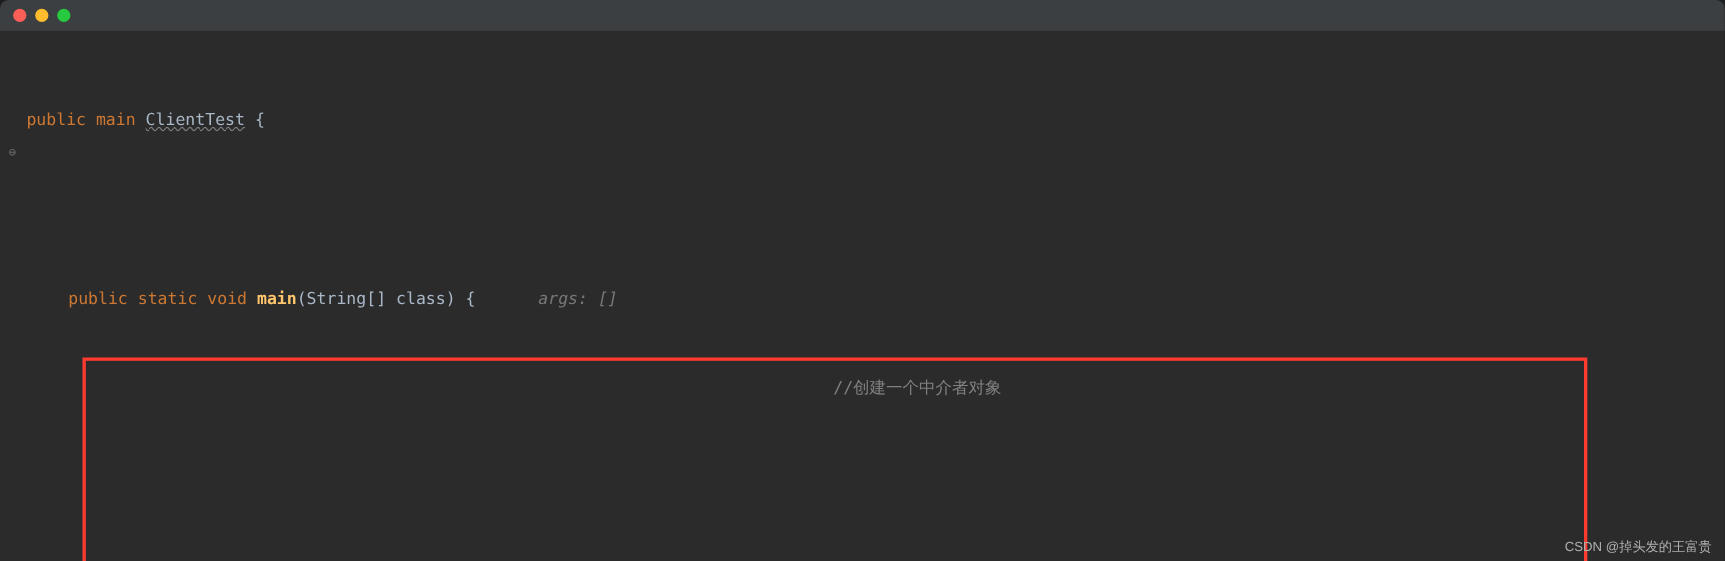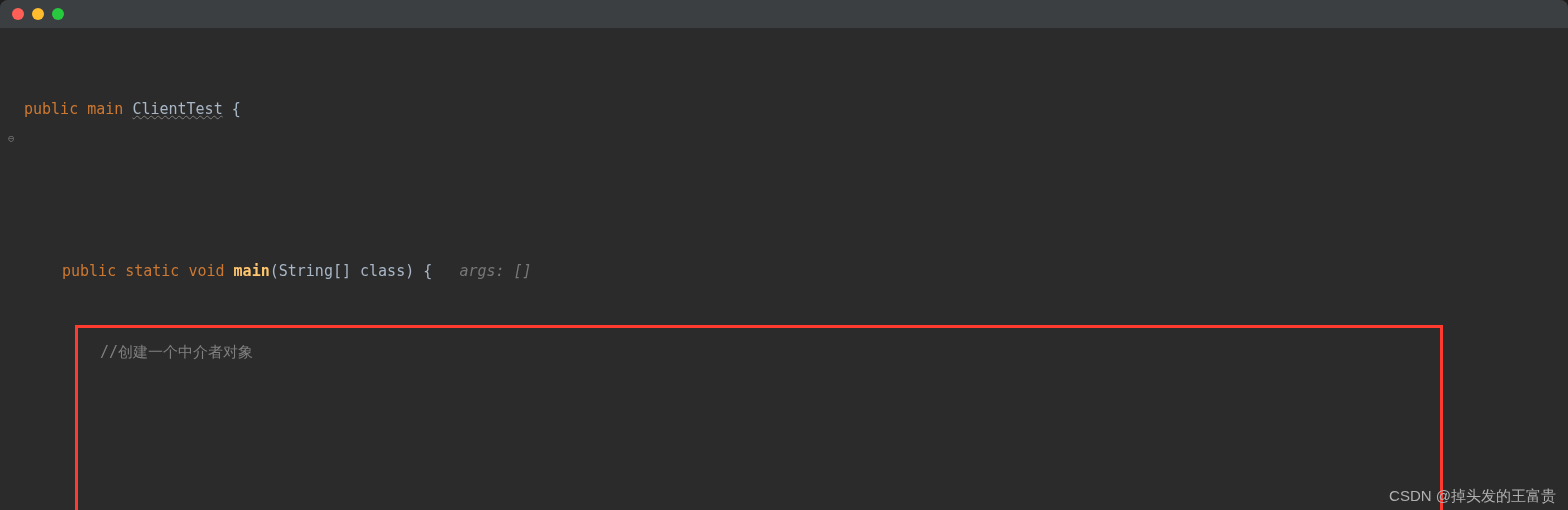--- a/index.html
+++ b/index.html
@@ -61,44 +61,44 @@
       padding-left: 24px;
       white-space: pre;
     }
     .line {
       height: 27px;
     }
     .keyword { color: #cc7832; margin-top: 19px; }
     .class-name { color: #a9b7c6; }
     .method-decl { color: #ffc66d; font-weight: bold; }
     .comment { color: #808080; }
-    .hint { color: #787878; font-style: italic; }
+    .hint { color: #787878; font-style: italic; margin-left: 30px; }
     .underline-wavy {
       text-decoration: underline wavy #808080;
       text-decoration-thickness: 1px;
     }
     .highlight-box {
       position: absolute;
       border: 3px solid #ff3b30;
       left: 75px;
       top: 297px;
       width: 1368px;
       height: 195px;
       pointer-events: none;
     }
     .watermark {
       position: absolute;
       right: 12px;
       bottom: 4px;
       color: #b0b0b0;
-      font-size: 15px;
+      font-size: 12px;
       font-family: Arial, sans-serif;
     }
     .indent1 { padding-left: 38px; }
-    .indent2 { padding-left: 76px; }
+    .indent2 { padding-left: 76px; text-align: center; }
   </style>
 </head>
 <body>
 
 <div class="window">
   <div class="titlebar">
     <div class="traffic-light tl-red"></div>
     <div class="traffic-light tl-yellow"></div>
     <div class="traffic-light tl-green"></div>
   </div>

